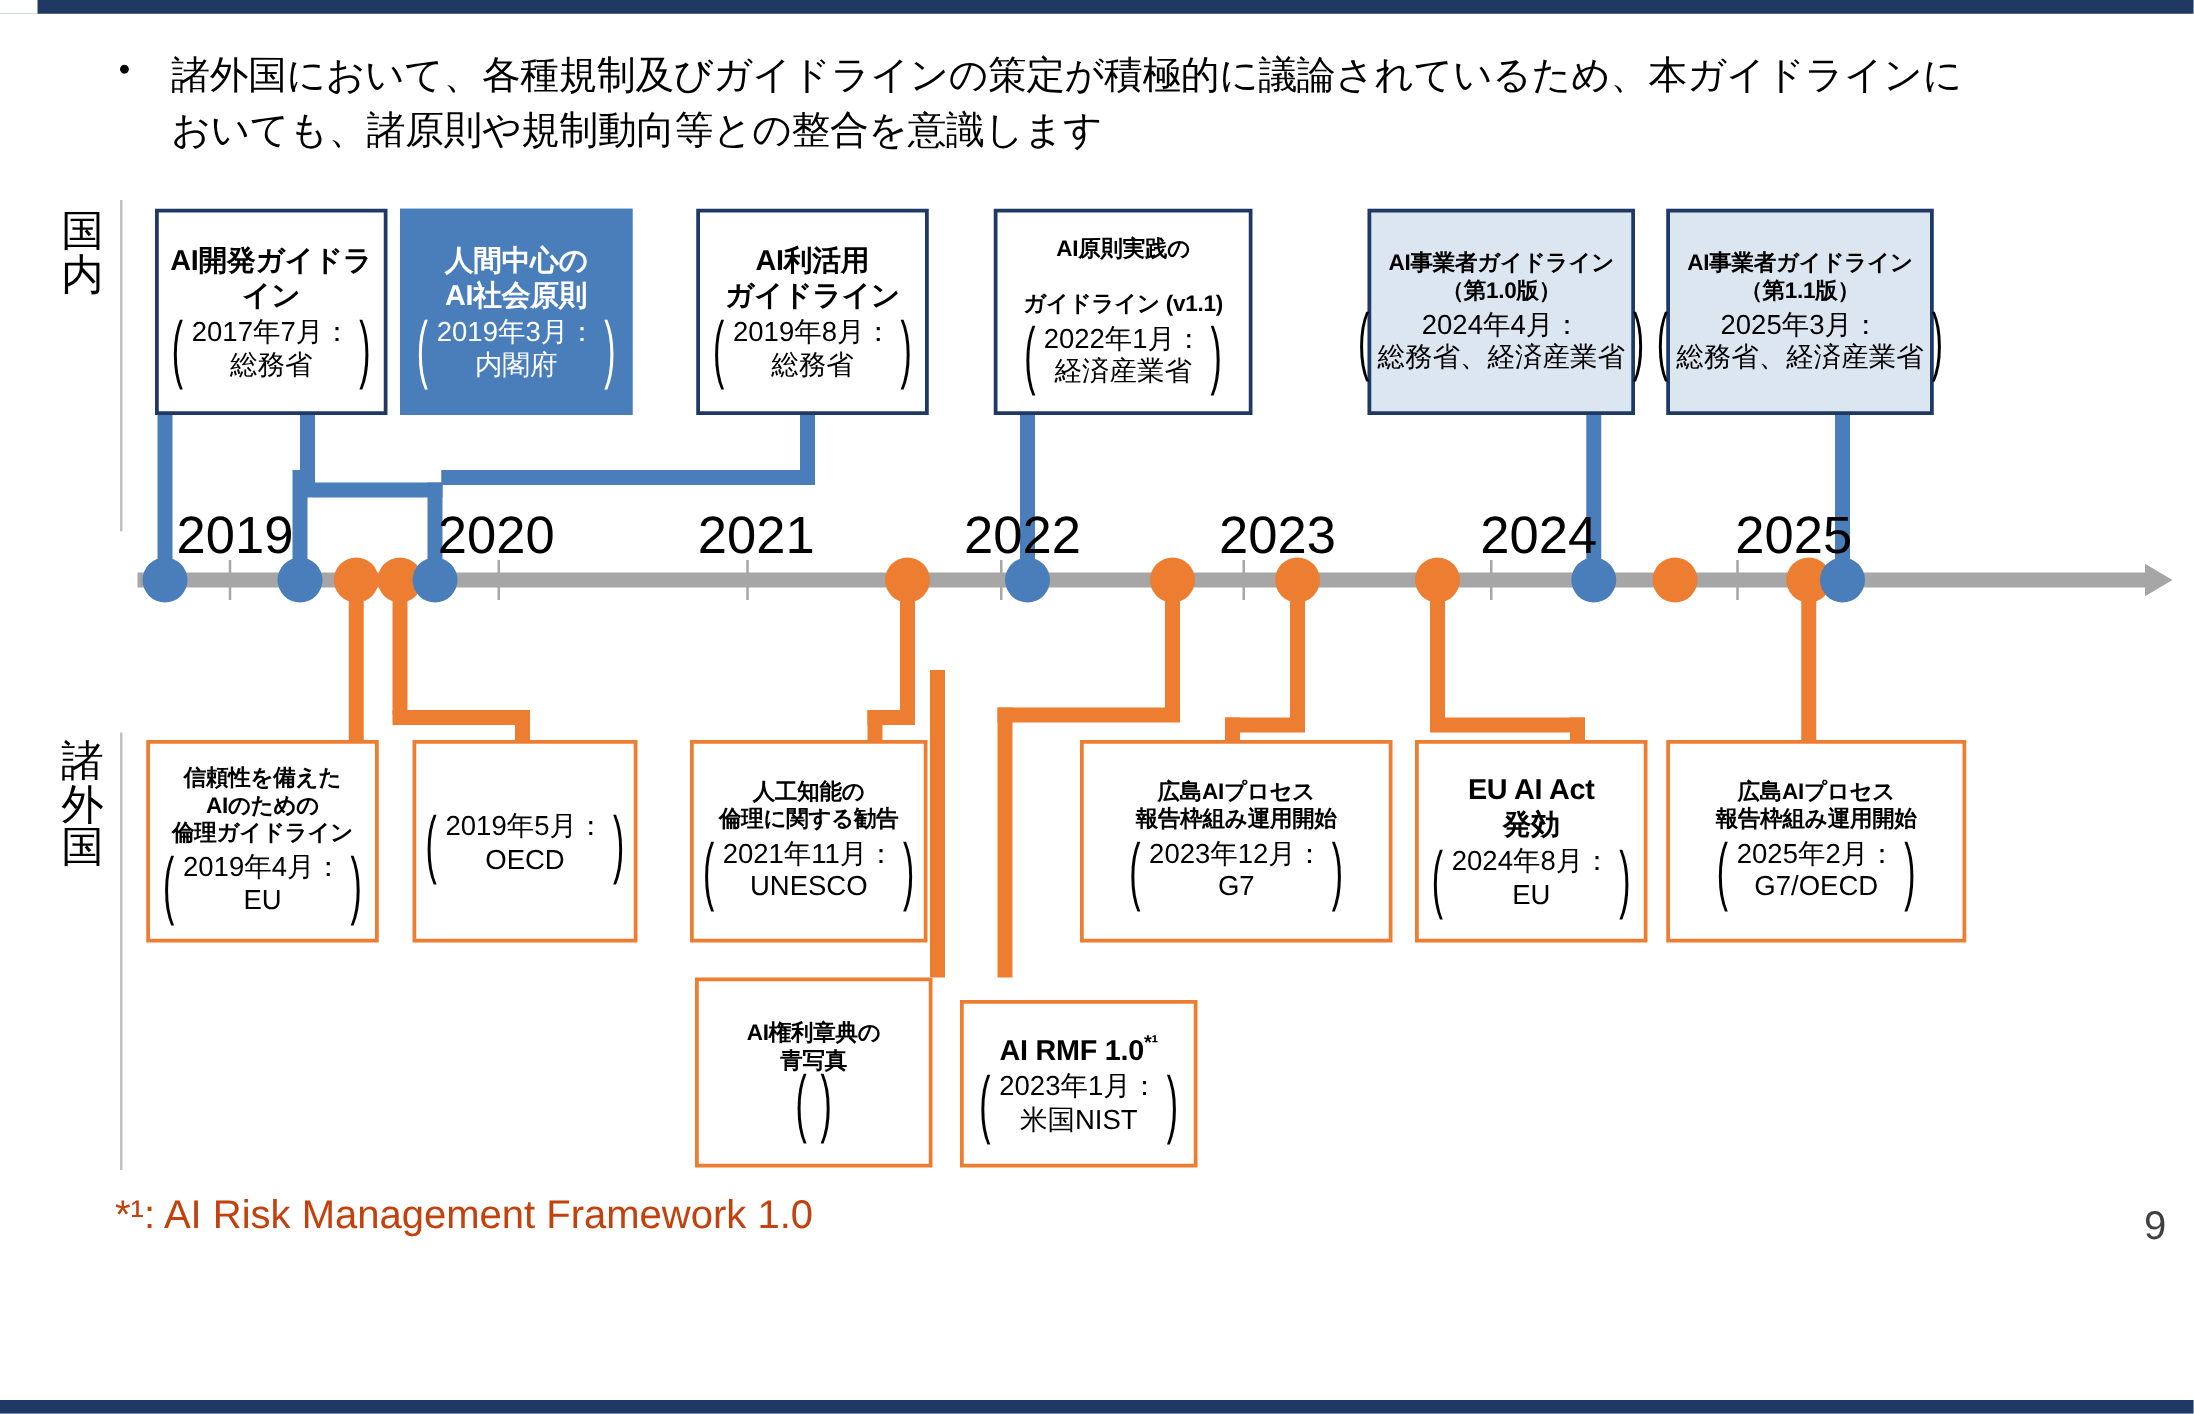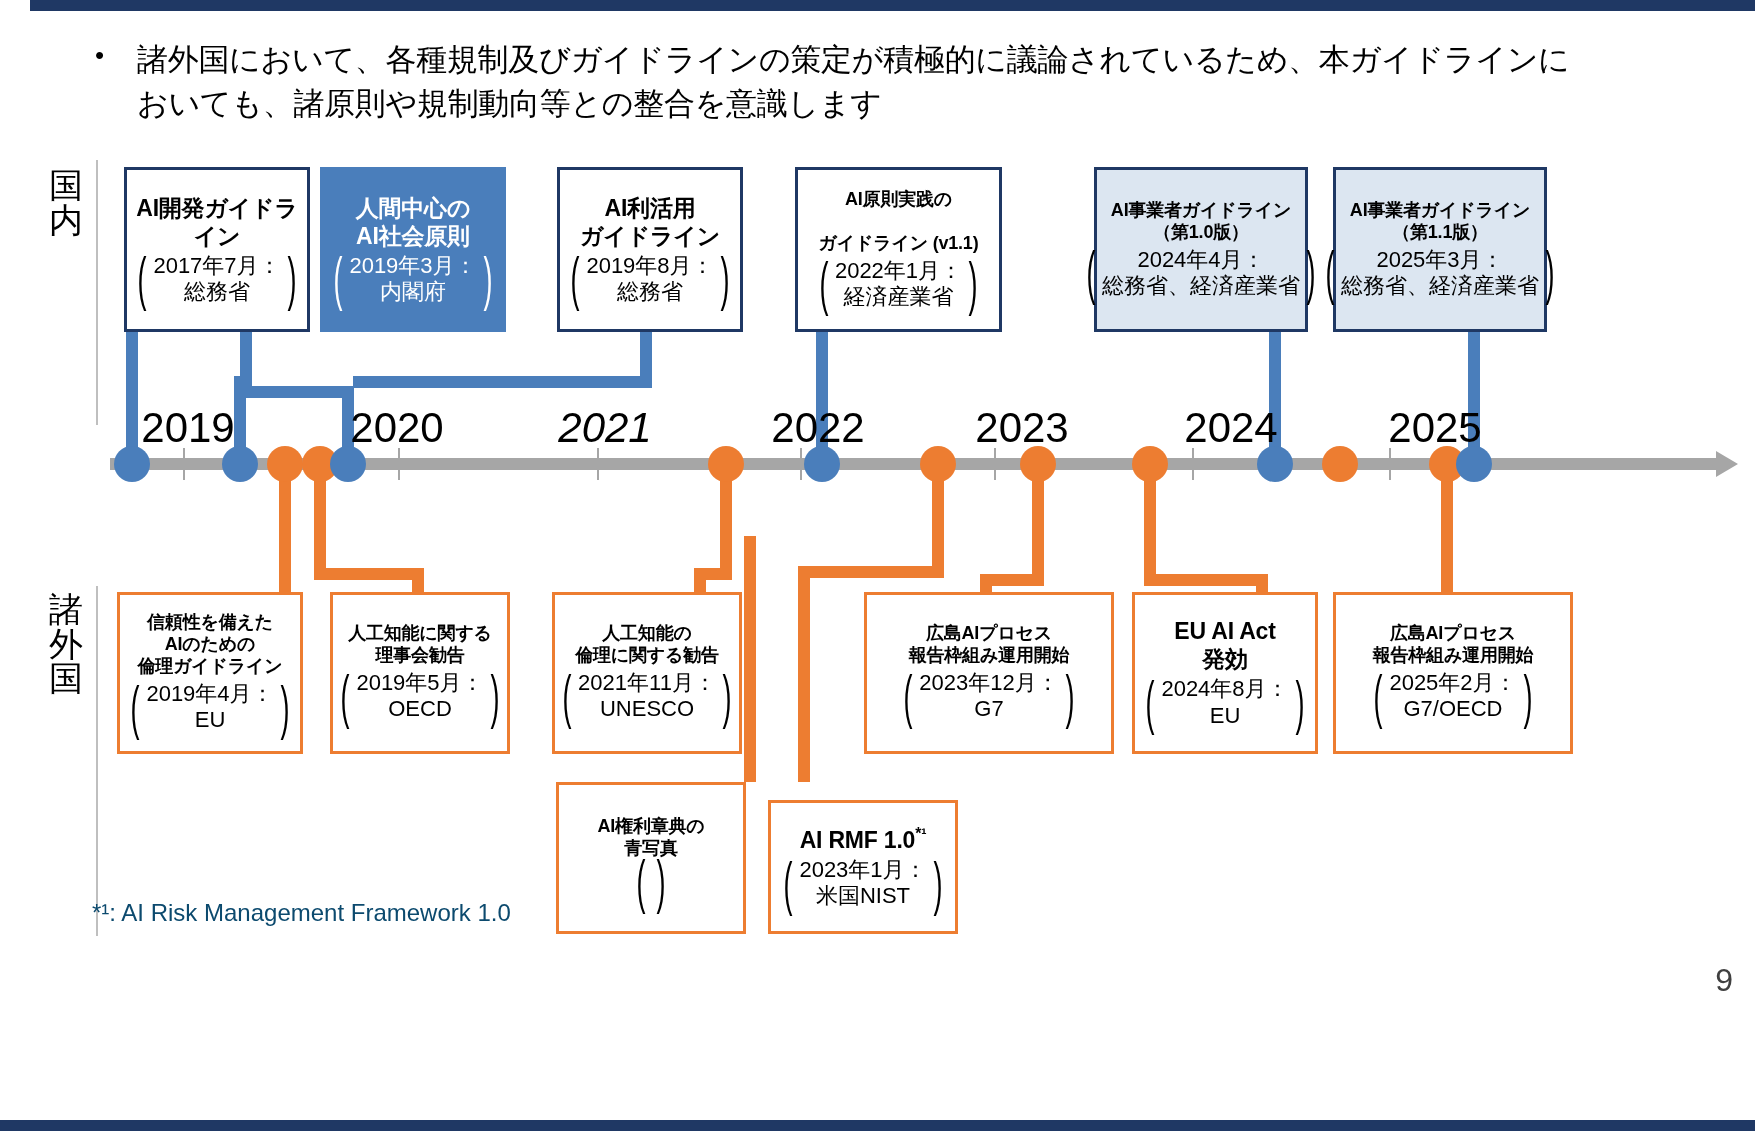--- a/index.html
+++ b/index.html
@@ -77,21 +77,21 @@
     font-size:22px;line-height:1.2;font-weight:400;
   }
   .meta .brk{font-size:60px;line-height:0.62;font-weight:200;display:inline-block;
              transform:scaleX(0.45);transform-origin:center;}
   .meta .mtext{display:block;padding:0 1px;white-space:nowrap;}
   .meta .mtext span{display:block;}
 
   .sup{font-size:16px;vertical-align:super;}
 
   
-  .footnote{position:absolute;left:92px;top:899px;font-size:24px;color:#0c4a6e;}
+  .footnote{position:absolute;left:92px;top:953px;font-size:32px;color:#c2410c;}
   .pagenum{position:absolute;right:22px;top:962px;font-size:32px;color:#404040;font-weight:400;}
 </style>
 </head>
 <body>
 
 <div class="topbar"></div>
 <div class="topbar-left"></div>
 <div class="botbar"></div>
 
 <div class="headline">
@@ -160,21 +160,21 @@
 <div class="tick" style="left:183px;"></div>
 <div class="tick" style="left:398px;"></div>
 <div class="tick" style="left:597px;"></div>
 <div class="tick" style="left:800px;"></div>
 <div class="tick" style="left:994px;"></div>
 <div class="tick" style="left:1192px;"></div>
 <div class="tick" style="left:1389px;"></div>
 
 <div class="yearlabel" style="left:188px;">2019</div>
 <div class="yearlabel" style="left:397px;">2020</div>
-<div class="yearlabel" style="left:605px;font-style:italic;">2021</div>
+<div class="yearlabel" style="left:605px;">2021</div>
 <div class="yearlabel" style="left:818px;">2022</div>
 <div class="yearlabel" style="left:1022px;">2023</div>
 <div class="yearlabel" style="left:1231px;">2024</div>
 <div class="yearlabel" style="left:1435px;">2025</div>
 
 <div class="dot blue" style="left:132px;"></div>
 <div class="dot blue" style="left:240px;"></div>
 <div class="dot orange" style="left:285px;"></div>
 <div class="dot orange" style="left:320px;"></div>
 <div class="dot blue" style="left:348px;"></div>
@@ -286,24 +286,20 @@
     <span class="brk">(</span>
     <span class="mtext">
       <span>2019年4月：</span>
       <span>EU</span>
     </span>
     <span class="brk">)</span>
   </div>
 </div>
 
 <div class="box or" style="left:330px;top:592px;width:180px;height:162px;">
-  <div class="title small">
-    <span>人工知能に関する</span><br>
-    <span>理事会勧告</span>
-  </div>
   <div class="meta">
     <span class="brk">(</span>
     <span class="mtext">
       <span>2019年5月：</span>
       <span>OECD</span>
     </span>
     <span class="brk">)</span>
   </div>
 </div>
 

